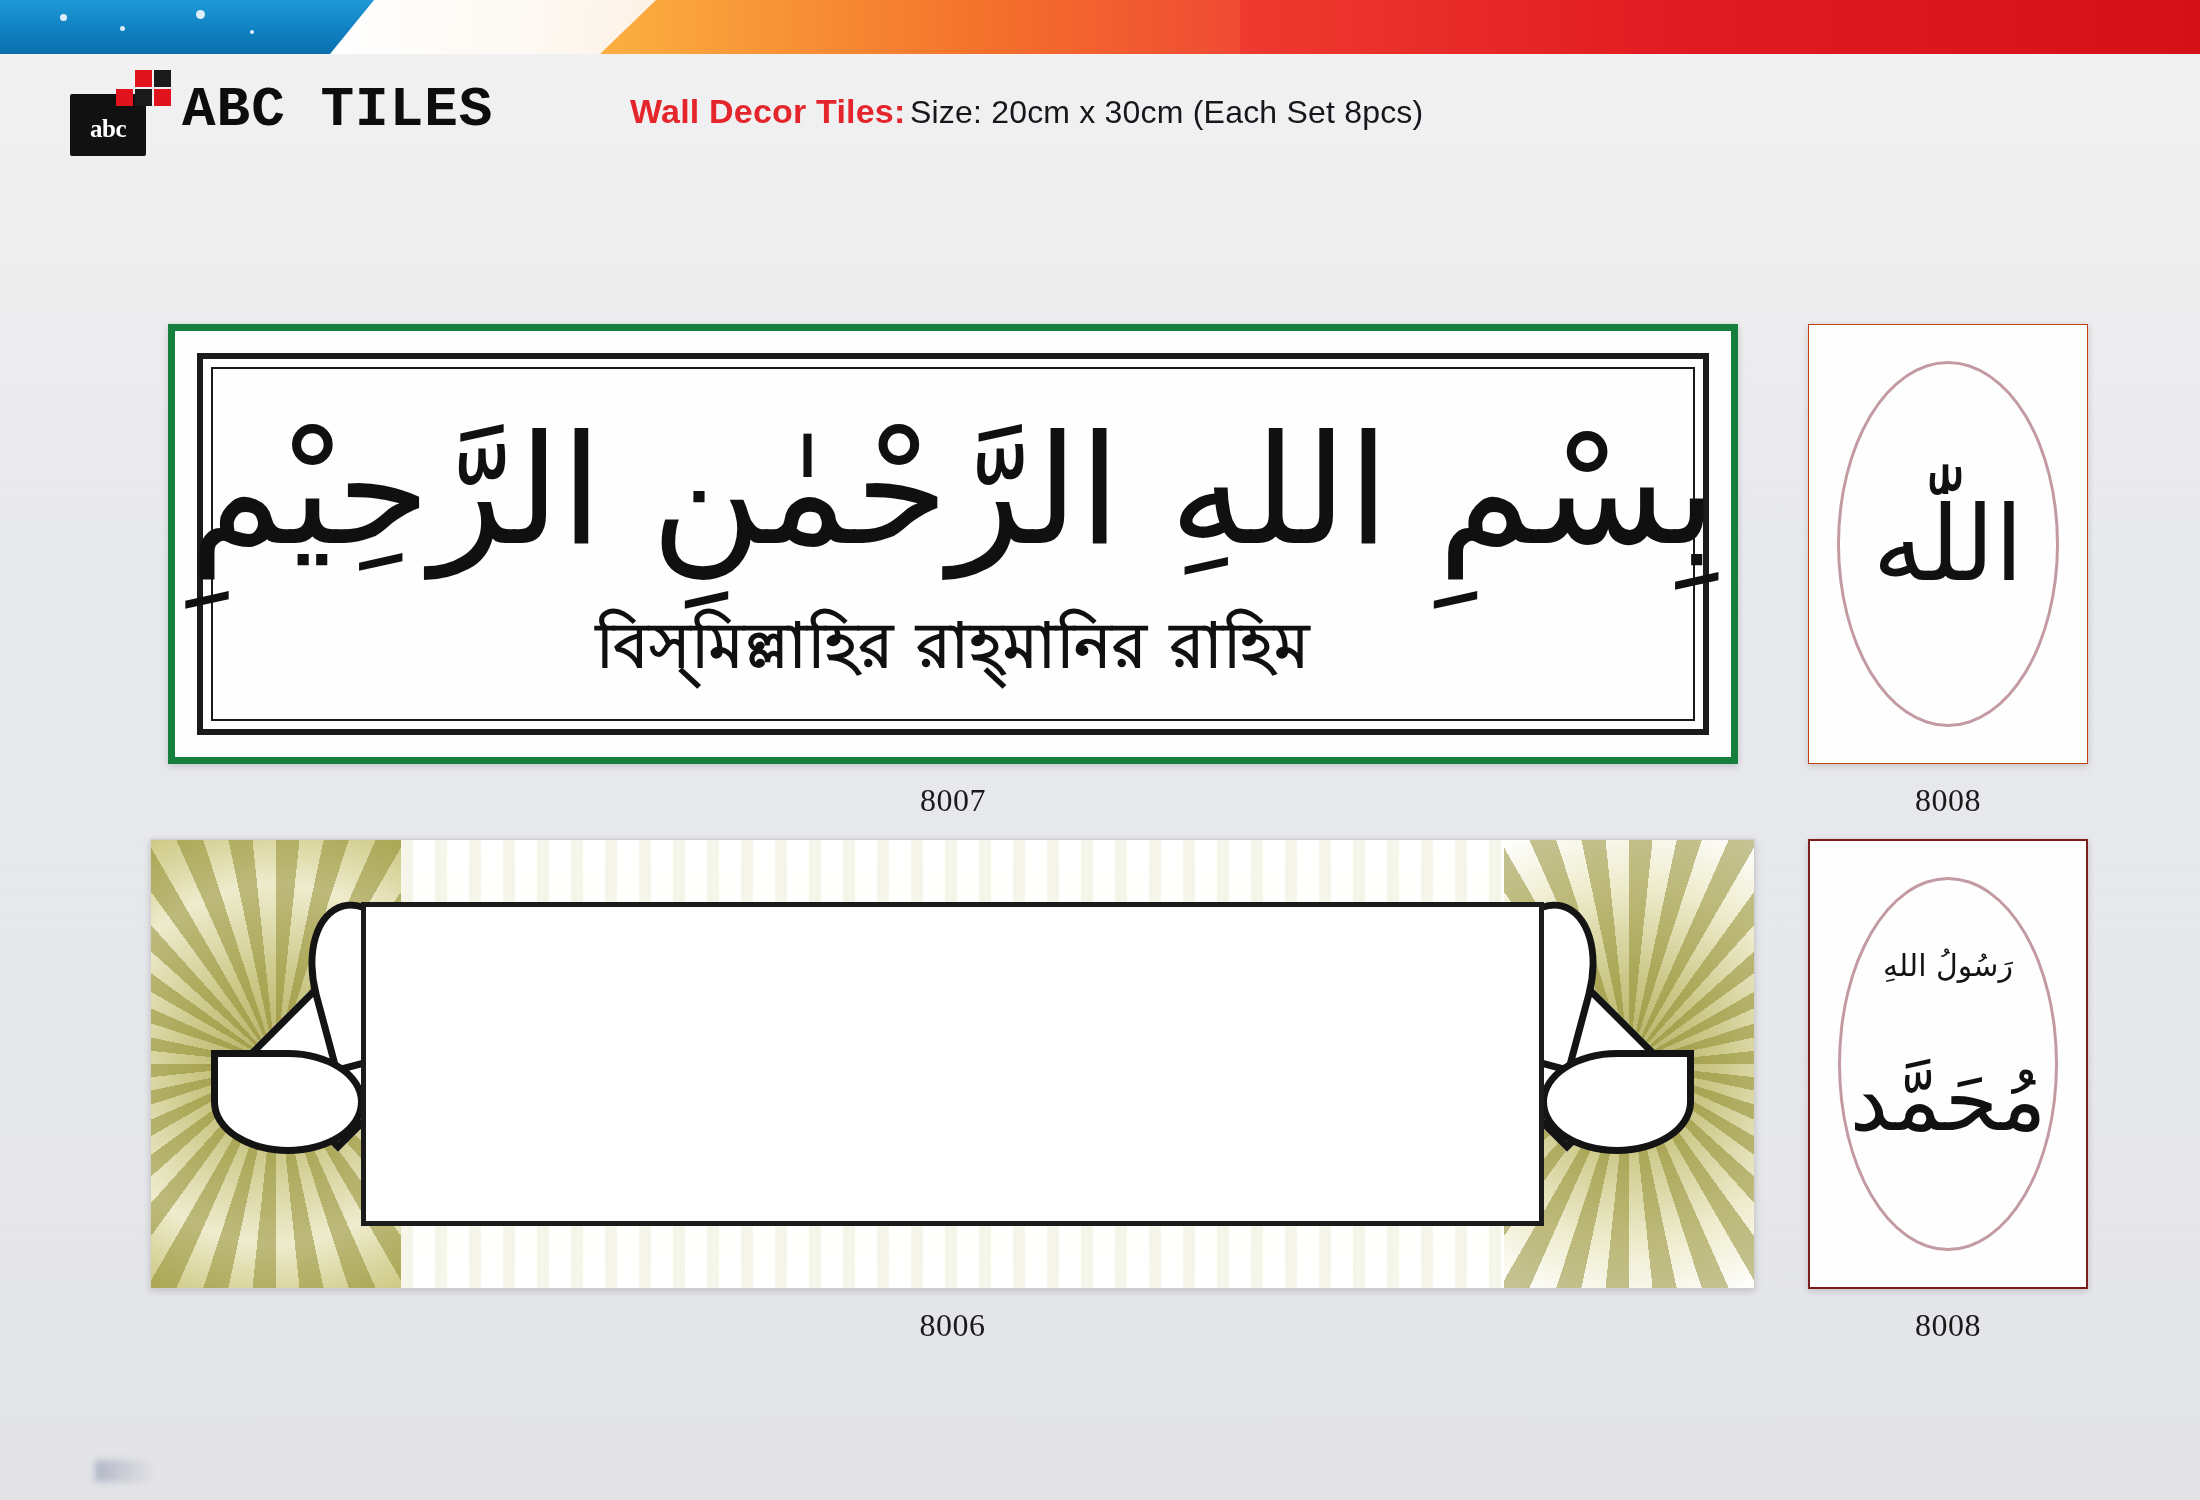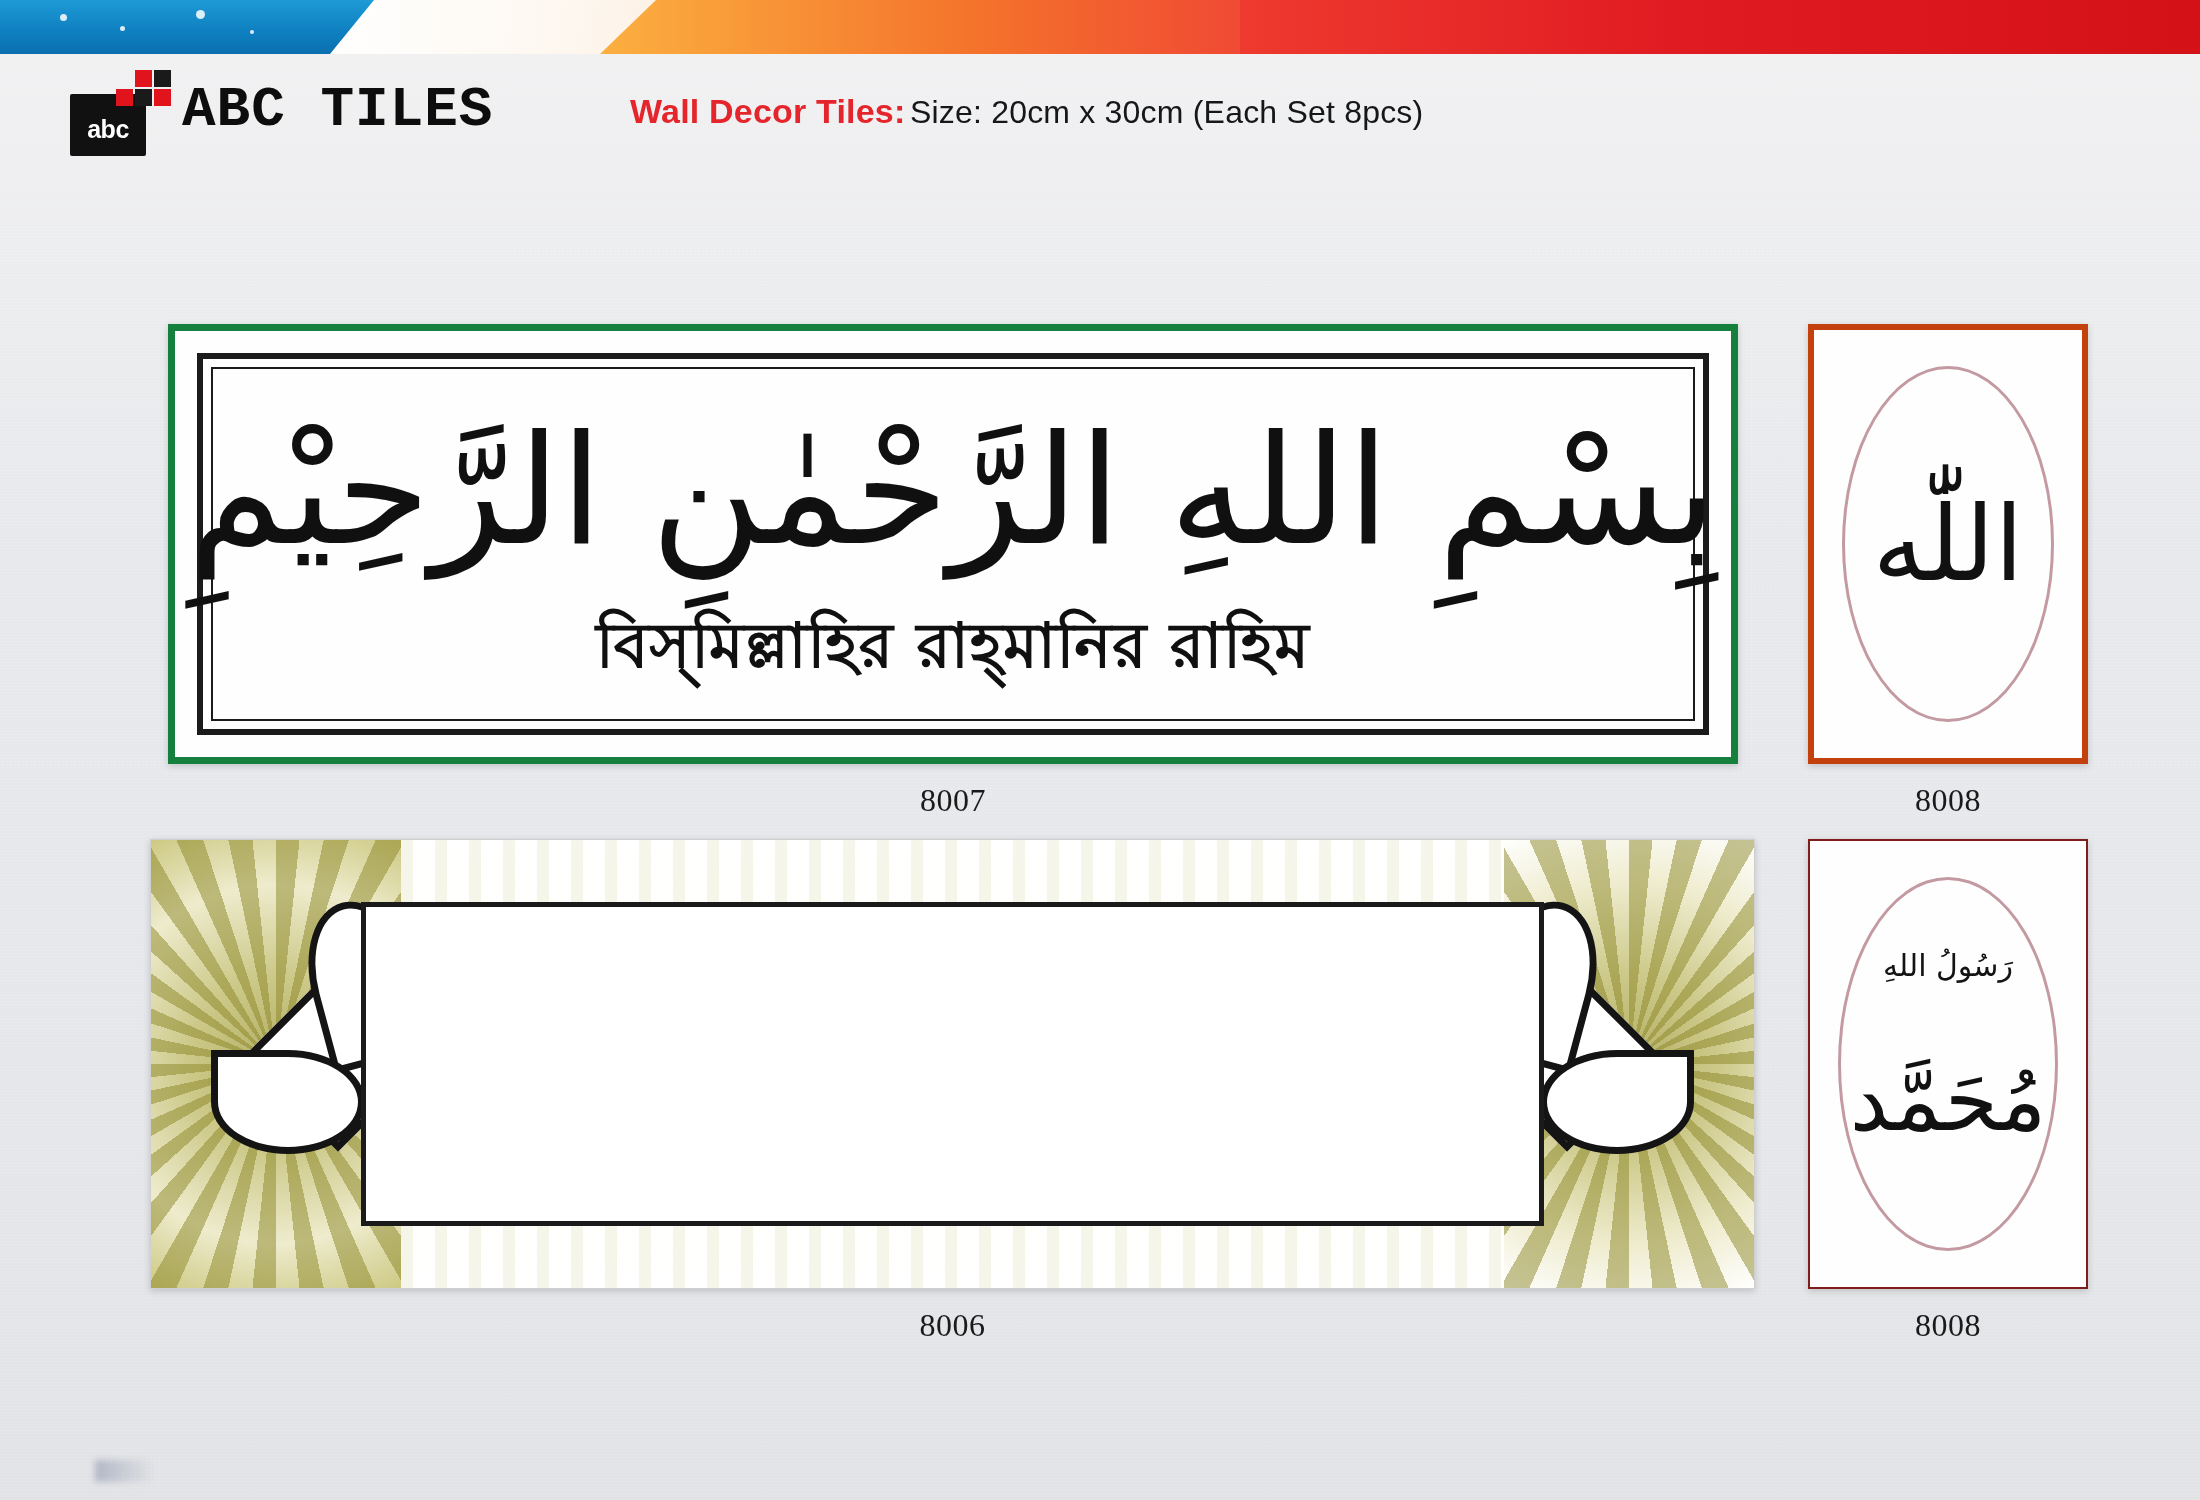--- a/index.html
+++ b/index.html
@@ -95,21 +95,21 @@
     left: 0; top: 24px;
     width: 76px; height: 62px;
     background: #111111;
     border-radius: 2px;
   }
   .logo-abc {
     position: absolute;
     left: 0; top: 24px;
     width: 76px; height: 62px;
     color: #ffffff;
-    font-family: Liberation Sans, sans-serif;
+    font-family: Liberation Serif, serif;
     font-weight: bold;
     font-size: 25px;
     line-height: 70px;
     text-align: center;
     letter-spacing: -0.5px;
   }
   .logo-checks {
     position: absolute;
     left: 46px; top: 0px;
     width: 56px; height: 44px;
@@ -275,21 +275,21 @@
     font-family: "DejaVu Sans", sans-serif;
     font-weight: bold;
     font-size: 44px;
     color: #141414;
     white-space: nowrap;
   }
 
   
   .sq-top  { left: 1808px; top: 130px;  width: 280px; height: 440px; }
   .sq-bot  { left: 1808px; top: 645px;  width: 280px; height: 450px; }
-  .sq-top .tile-art  { width: 280px; height: 440px; border: 6px solid #c2410c; }
+  .sq-top .tile-art  { width: 280px; height: 440px; border: 1px solid #c2410c; }
   .sq-bot .tile-art  { width: 280px; height: 450px; border: 2px solid #7f1d1d; }
   .oval {
     position: absolute;
     left: 28px; right: 28px; top: 36px; bottom: 36px;
     border: 3px solid #c49aa2;
     border-radius: 50%;
   }
   .oval-glyph {
     position: absolute;
     left: 0; right: 0; top: 50%;

